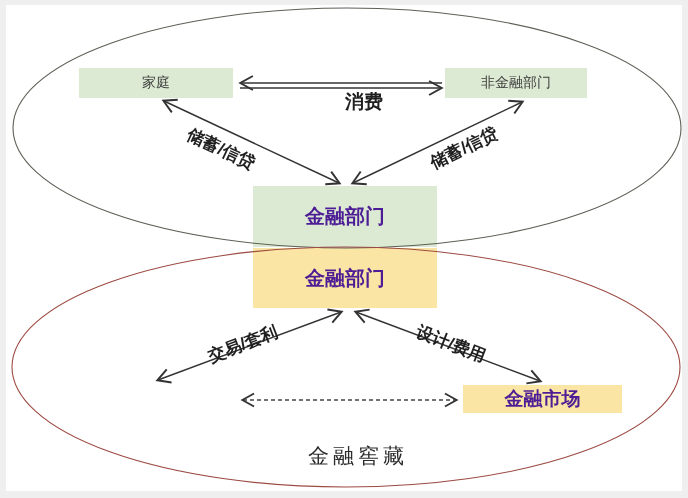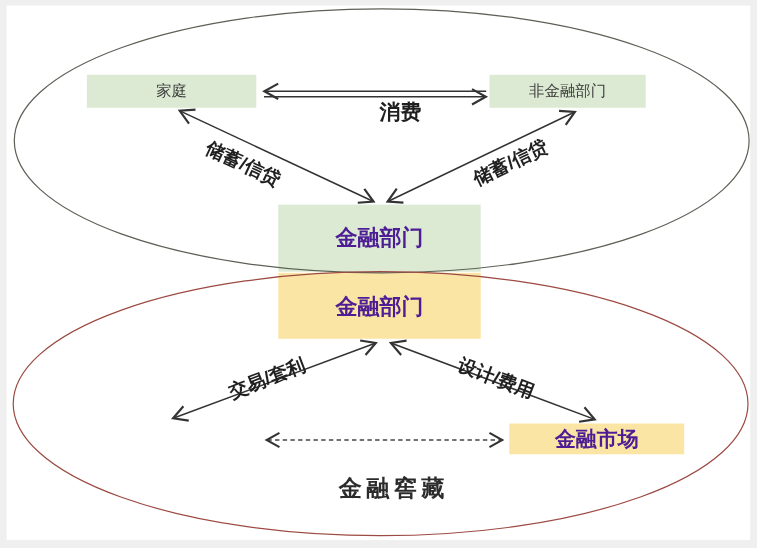--- a/index.html
+++ b/index.html
@@ -104,14 +104,14 @@
 
     <line x1="243" y1="400" x2="456" y2="400" stroke="#444444" stroke-width="1.3" stroke-dasharray="4 3" marker-start="url(#ah)" marker-end="url(#ah)"></line>
   </svg>
 
   <div class="lbl h1 center" style="left:334px; top:102px;margin-left:30px;">消费</div>
   <div class="lbl rot25" style="left:221px; top:149px;">储蓄/信贷</div>
   <div class="lbl rotm26" style="left:464px; top:148px;">储蓄/信贷</div>
   <div class="lbl rotm21" style="left:243px; top:344px;">交易/套利</div>
   <div class="lbl rot21" style="left:451px; top:344px;">设计/费用</div>
 
-  <div class="caption" style="left:358px; top:444px;font-weight:bold;">金融窖藏</div>
+  <div class="caption" style="left:358px; top:456px;">金融窖藏</div>
 </div>
 
 </body></html>

